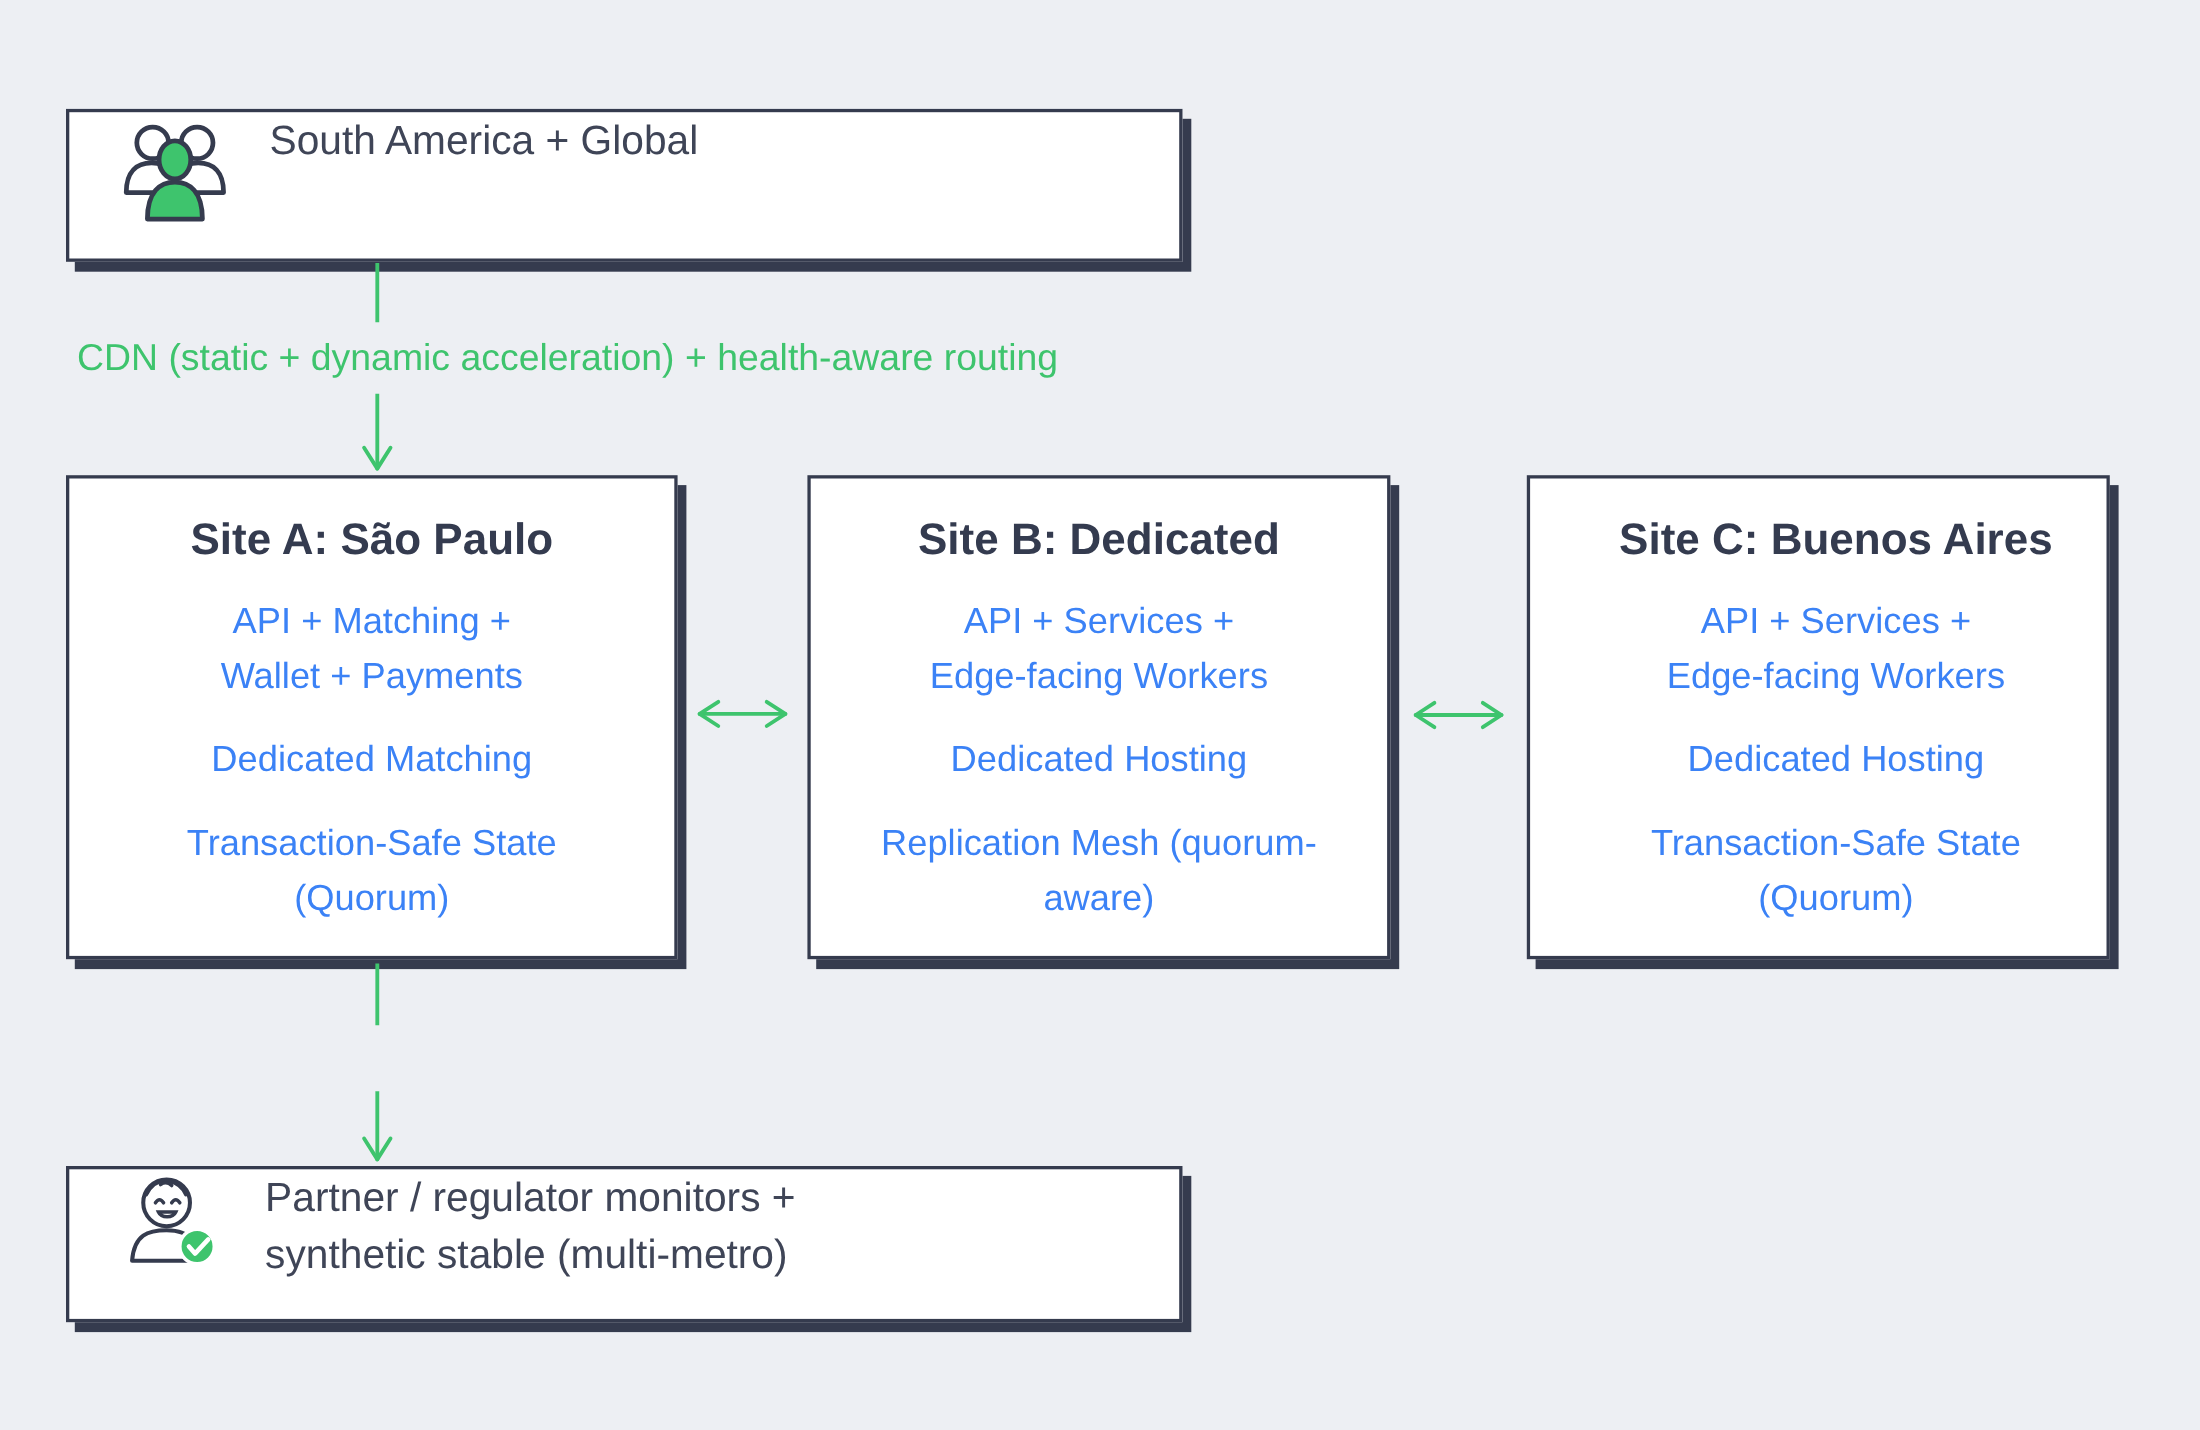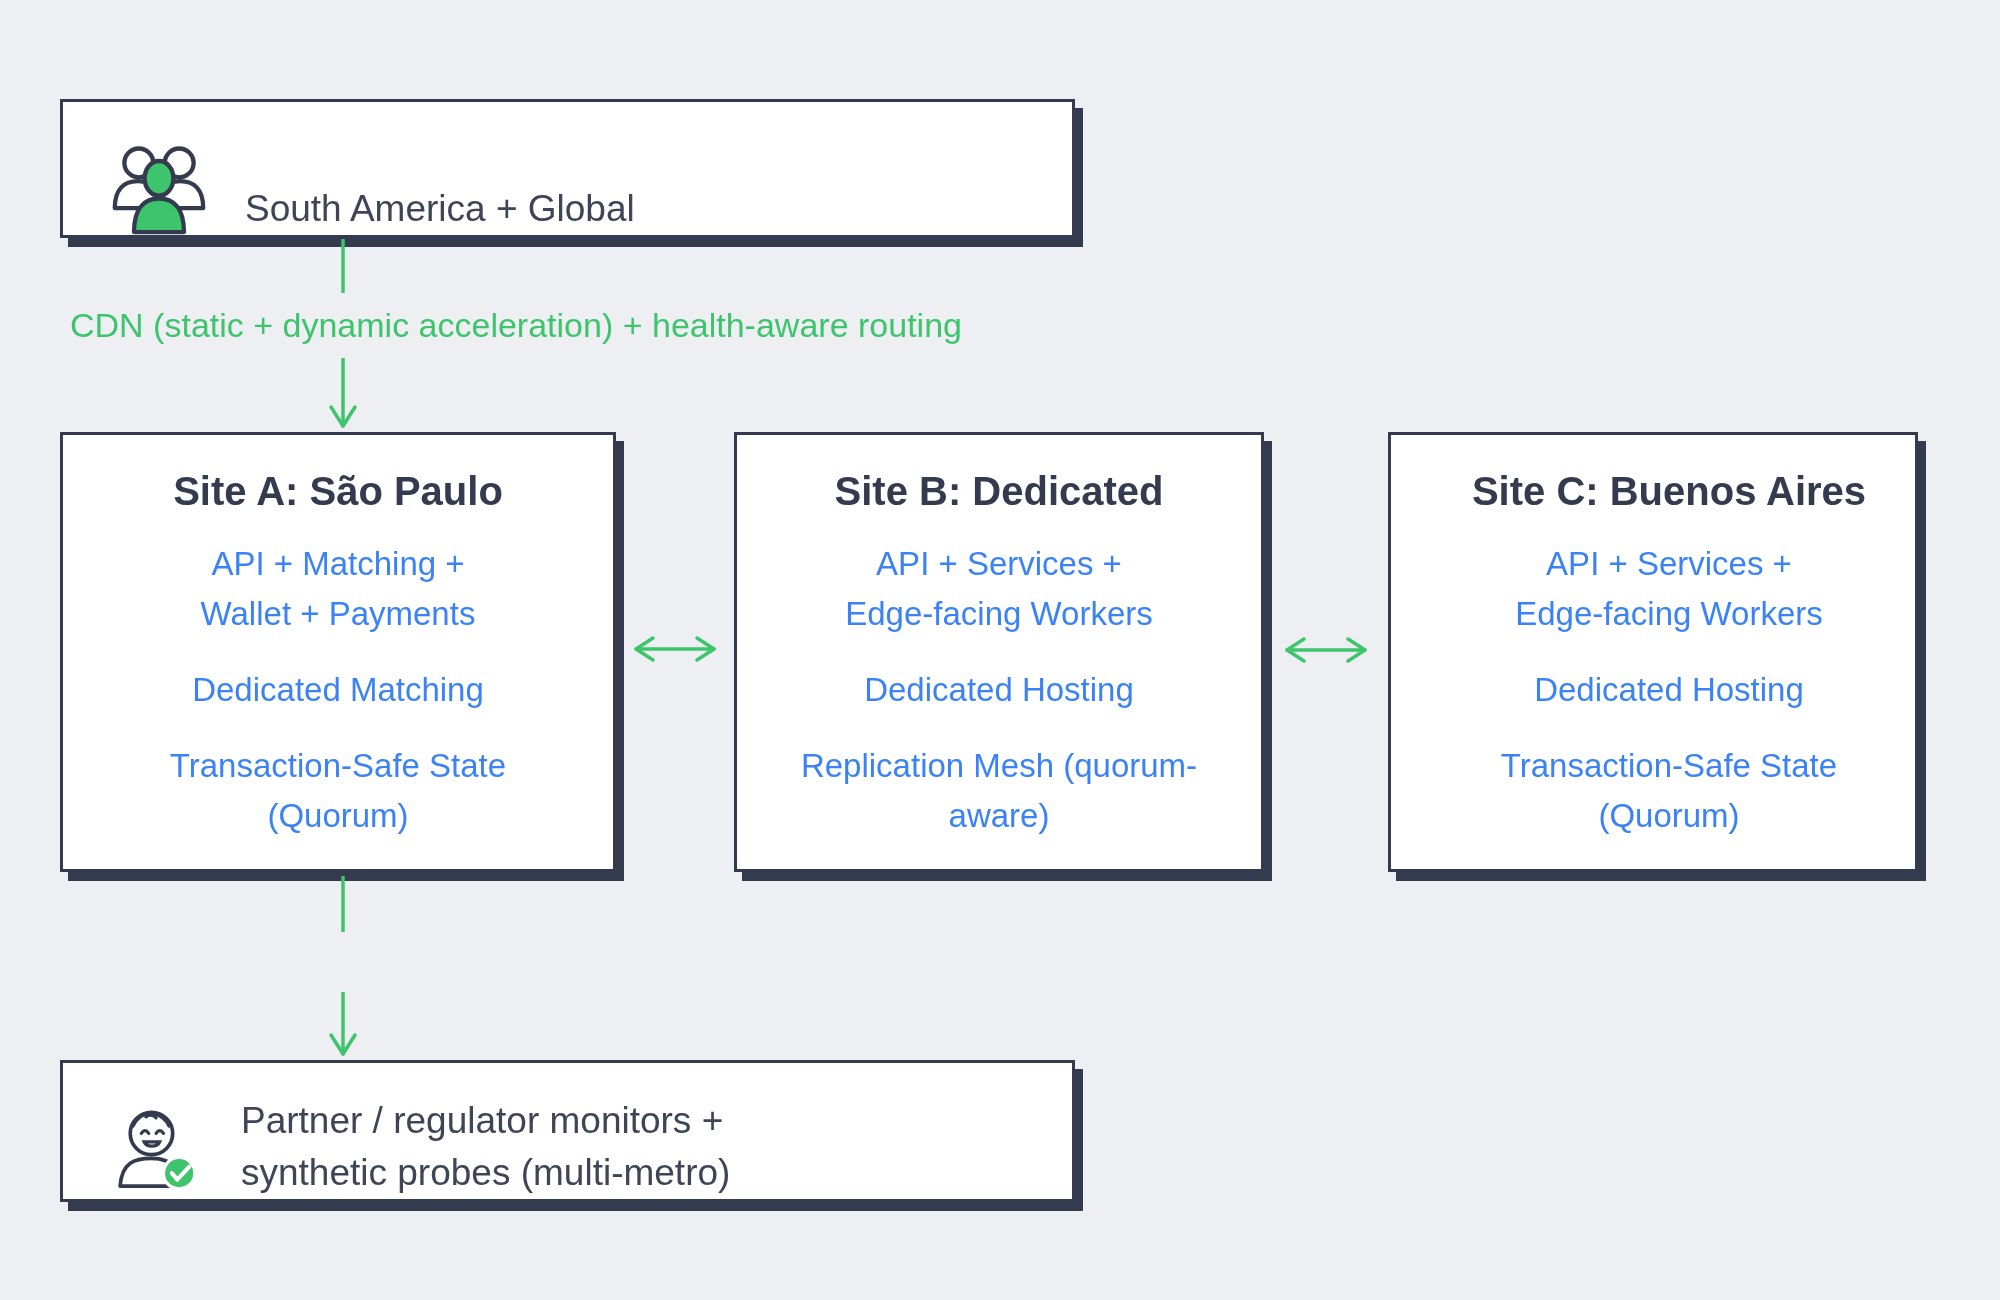--- a/index.html
+++ b/index.html
@@ -17,21 +17,21 @@
   }
   .node{
     position:absolute;
     background:#ffffff;
     border:3px solid #353b4e;
     box-shadow:8px 9px 0 0 #353b4e;
     box-sizing:border-box;
   }
   .hnode{
     display:flex;
-    align-items:flex-end;
+    align-items:flex-start;
     padding-left:46px;
     gap:36px;
   }
   .hnode .hlabel{
     font-size:37px;
     line-height:52px;
     color:#3f4557;
     white-space:pre-line;
   }
   .icon{flex:0 0 auto; display:block;}
@@ -163,16 +163,16 @@
         <path d="M26 25 Q34 9 49 12 Q60 14 65 25"></path>
         <path d="M40 15 Q46 11 51 16"></path>
         <path d="M35 33 Q39 27 43 33"></path>
         <path d="M51 33 Q55 27 59 33"></path>
         <path d="M38 42 a9 7 0 0 0 17 0 z" fill="#ffffff"></path>
       </g>
       <circle cx="76" cy="76" r="17" fill="#3ec46d" stroke="#ffffff" stroke-width="3.5"></circle>
       <path d="M68 76 l6 7 l13 -14" stroke="#ffffff" stroke-width="4.5" fill="none" stroke-linecap="round" stroke-linejoin="round"></path>
     </svg>
     <div class="hlabel">Partner / regulator monitors +
-synthetic probes (multi-metro)</div>
+synthetic stable (multi-metro)</div>
   </div>
 
 </div>
 
 </body></html>

